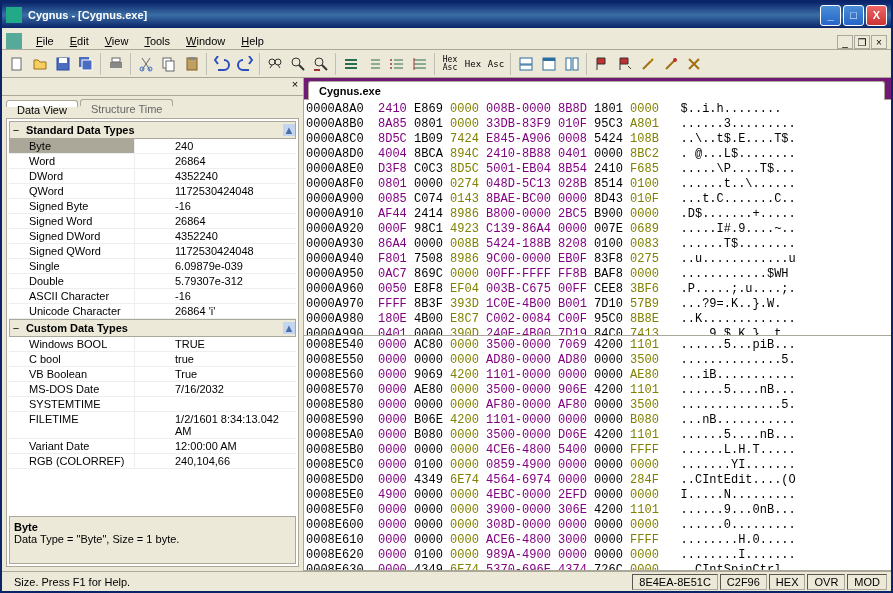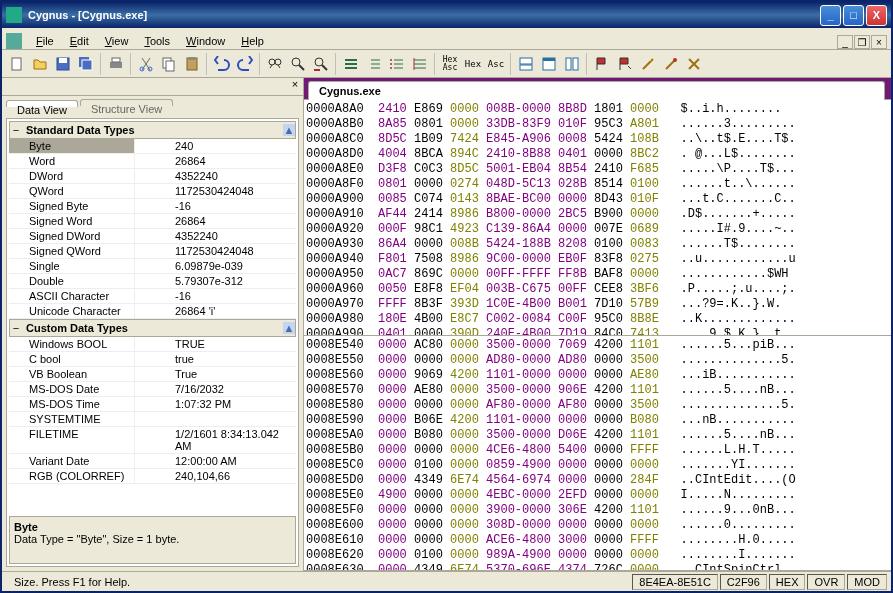--- a/index.html
+++ b/index.html
@@ -253,21 +253,21 @@
       </div>
   </div>
 
   <div class="main">
     <div class="left">
       <div class="left-head">
           <div class="x">×</div>
         </div>
       <div class="tabs" id="ltabs">
           <div class="tab active">Data View</div>
-          <div class="tab">Structure View</div>
+          <div class="tab">Structure Time</div>
         </div>
       <div class="tabcontent">
         <div class="grid" id="grid">
             <div class="gridhead">
               <div class="sq">−</div>
               <div class="ht">Standard Data Types</div>
               <div class="sc">▲</div>
             </div>
             <div class="grow sel">
               <div class="c1">Byte</div>
@@ -330,24 +330,20 @@
               <div class="c1">C bool</div>
               <div class="c2">true</div>
             </div>
             <div class="grow">
               <div class="c1">VB Boolean</div>
               <div class="c2">True</div>
             </div>
             <div class="grow">
               <div class="c1">MS-DOS Date</div>
               <div class="c2">7/16/2032</div>
-            </div>
-            <div class="grow">
-              <div class="c1">MS-DOS Time</div>
-              <div class="c2">1:07:32 PM</div>
             </div>
             <div class="grow">
               <div class="c1">SYSTEMTIME</div>
               <div class="c2"><invalid></invalid></div>
             </div>
             <div class="grow">
               <div class="c1">FILETIME</div>
               <div class="c2">1/2/1601 8:34:13.042 AM</div>
             </div>
             <div class="grow">

